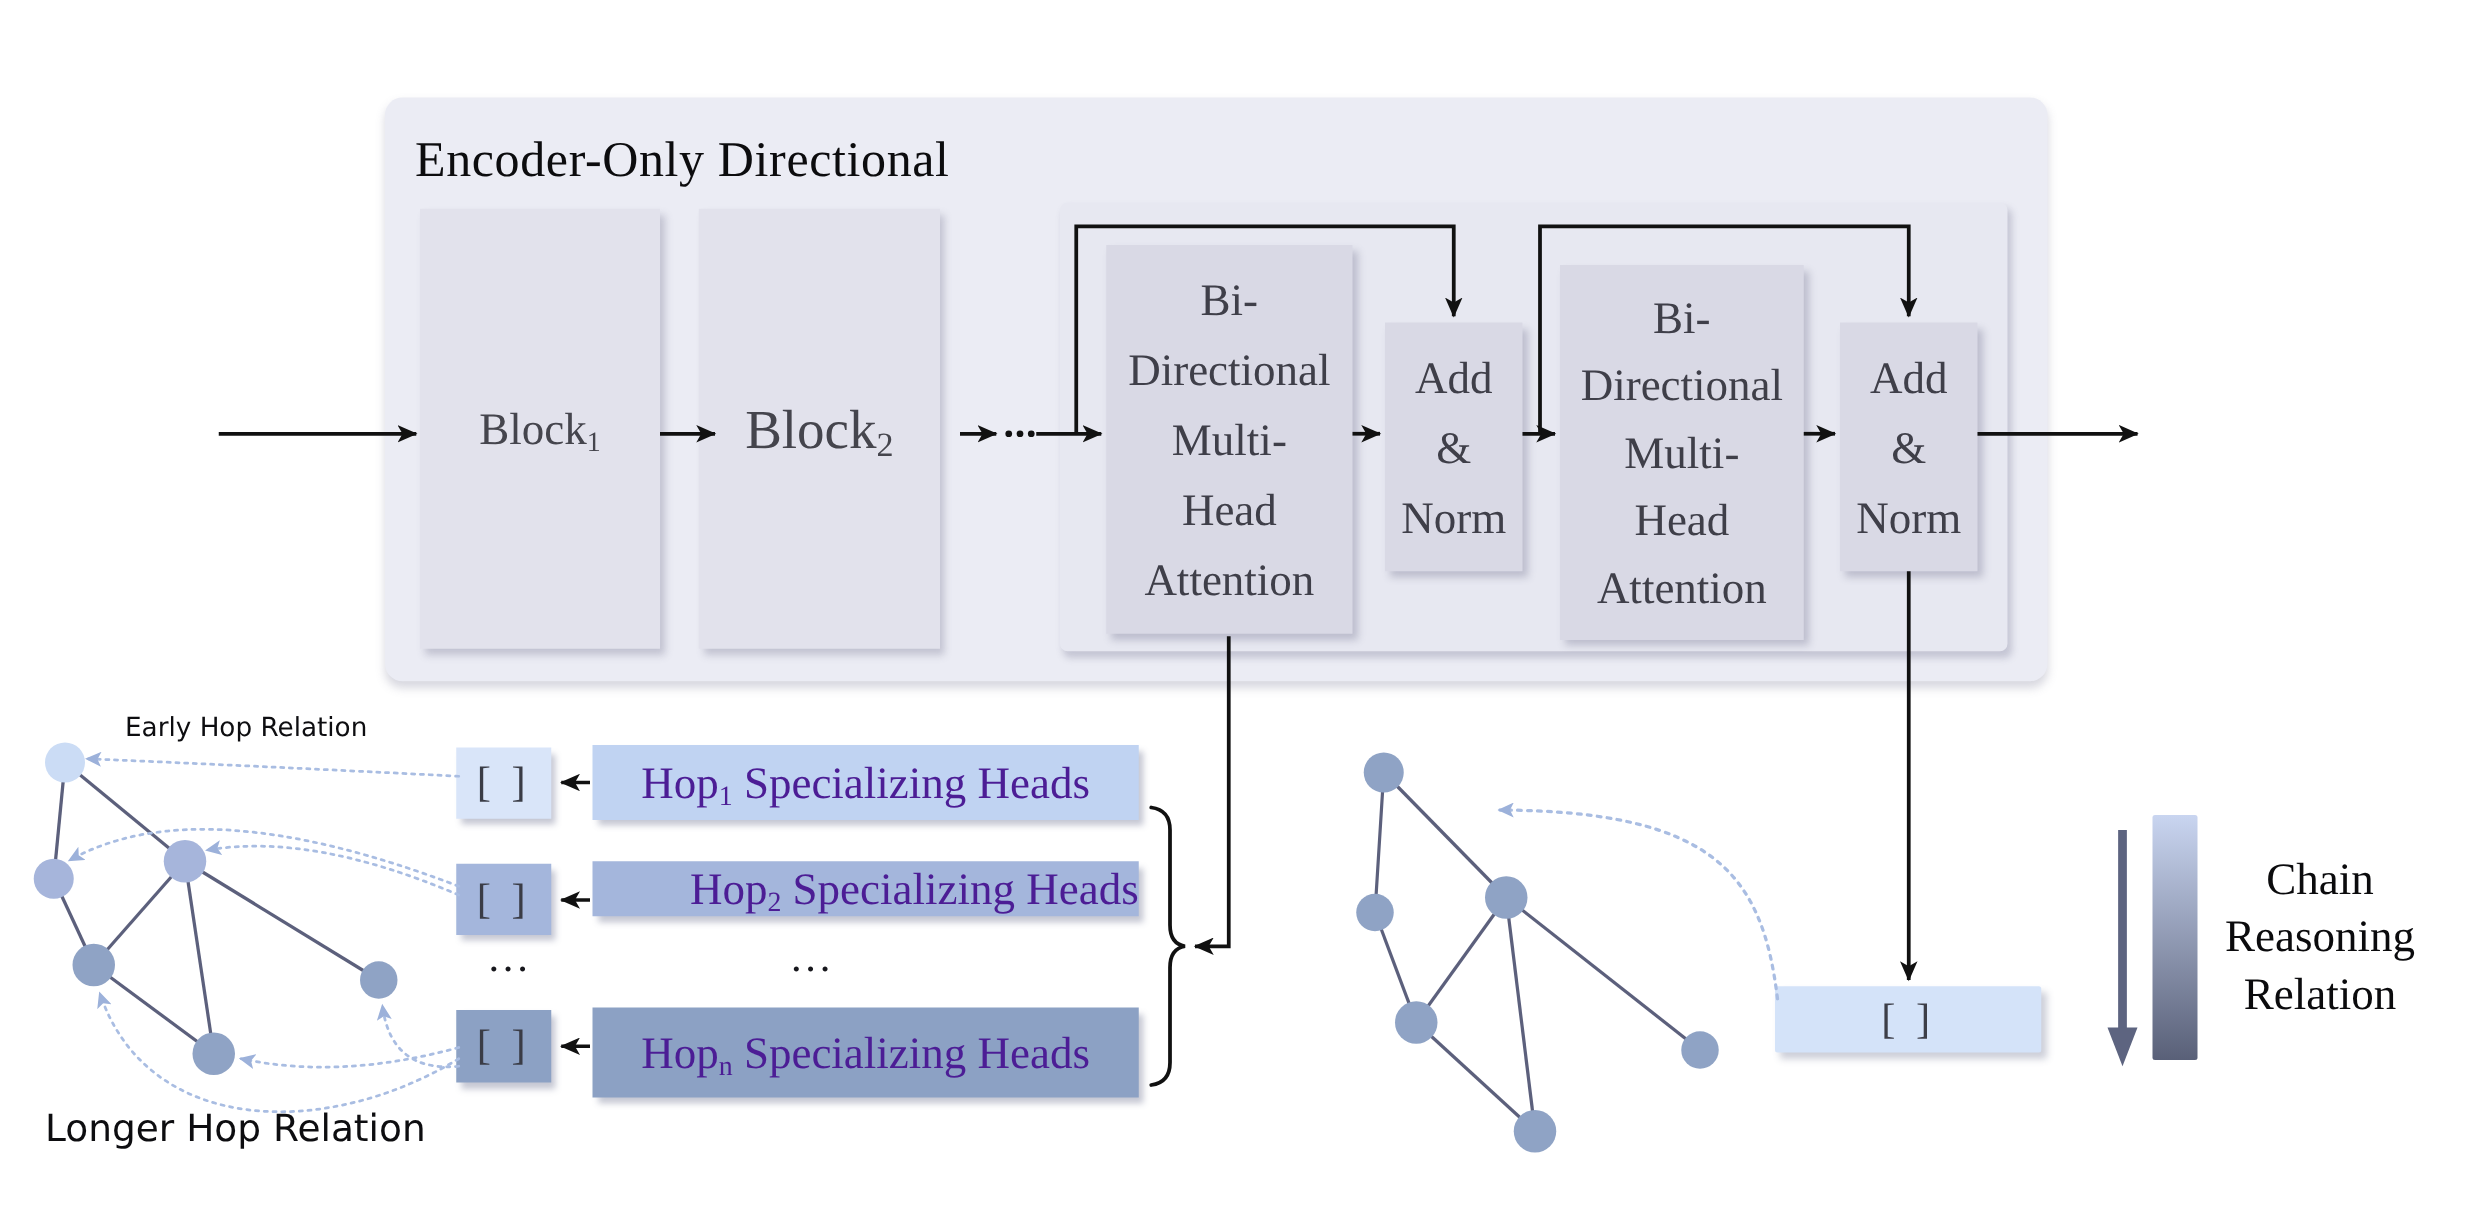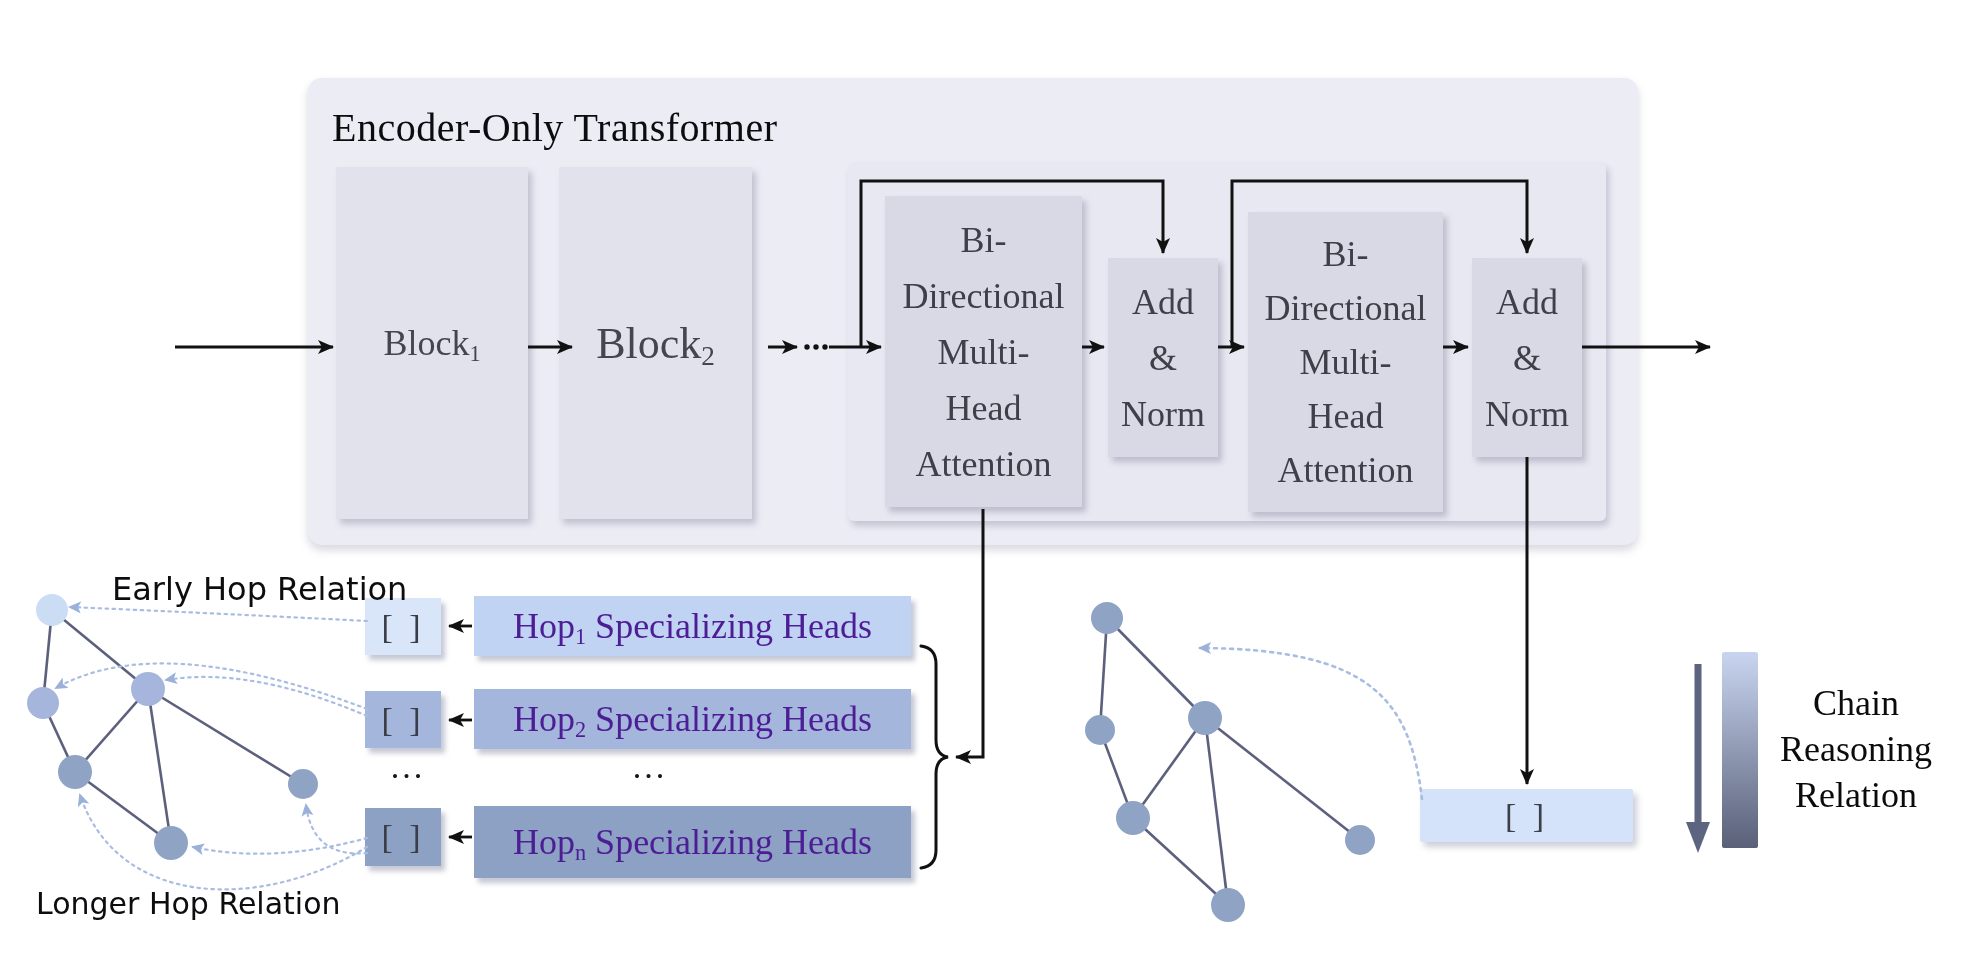--- a/index.html
+++ b/index.html
@@ -26,48 +26,48 @@
   sub{font-size:62%;vertical-align:baseline;position:relative;top:.28em;}
   
   .hop-token{width:76px;display:flex;align-items:center;justify-content:center;
              font-size:34px;color:#3a3c46;letter-spacing:4px;
              box-shadow:4px 5px 5px rgba(90,95,130,.35);}
   .hop-label{width:437px;display:flex;align-items:center;justify-content:center;
              font-size:36px;color:#4c1d95;box-shadow:4px 5px 5px rgba(90,95,130,.35);}
   .tok1{left:365px;top:598px;height:57px;background:#d9e5f9;}
   .lab1{left:474px;top:596px;height:60px;background:#c0d3f2;}
   .tok2{left:365px;top:691px;height:57px;background:#a4b6dc;}
-  .lab2{left:474px;top:689px;height:60px;background:#a4b6dc;}
+  .lab2{left:474px;top:689px;height:44px;background:#a4b6dc;justify-content:flex-end;}
   .tok3{left:365px;top:808px;height:58px;background:#8ca1c4;}
   .lab3{left:474px;top:806px;height:72px;background:#8ca1c4;}
   .dots{font-size:34px;color:#17171c;letter-spacing:3px;text-align:center;}
   .dots-tok{left:370px;top:748px;width:76px;}
   .dots-lab{left:600px;top:748px;width:100px;}
   
   .hand{font-family:"DejaVu Sans", sans-serif;color:#0d0d10;}
-  .early{left:112px;top:570px;font-size:32px;}
+  .early{left:100px;top:570px;font-size:21px;}
   .longer{left:36px;top:886px;font-size:30px;}
   
   .out-token{left:1420px;top:789px;width:213px;height:53px;background:#d4e3f9;border-radius:2px;
              display:flex;align-items:center;justify-content:center;font-size:34px;color:#3c3e48;
              letter-spacing:4px;box-shadow:4px 5px 6px rgba(90,95,130,.30);}
   
   .timeline-text{left:1766px;top:680px;width:180px;text-align:center;font-size:36px;
                  line-height:46px;color:#0b0b0d;}
   
   #overlay{position:absolute;left:0;top:0;pointer-events:none;}
 </style>
 </head>
 <body>
 
 <div id="canvas">
 
   <div class="abs outer-panel"></div>
   <div class="abs inner-panel"></div>
-  <div class="abs panel-title">Encoder-Only Transformer</div>
+  <div class="abs panel-title">Encoder-Only Directional</div>
 
   <div class="abs stage-box block1">
     <span><span>Block</span><sub>1</sub></span>
   </div>
   <div class="abs stage-box block2">
     <span><span>Block</span><sub>2</sub></span>
   </div>
 
   <div class="abs module attn1">
     <div>Bi-</div>

